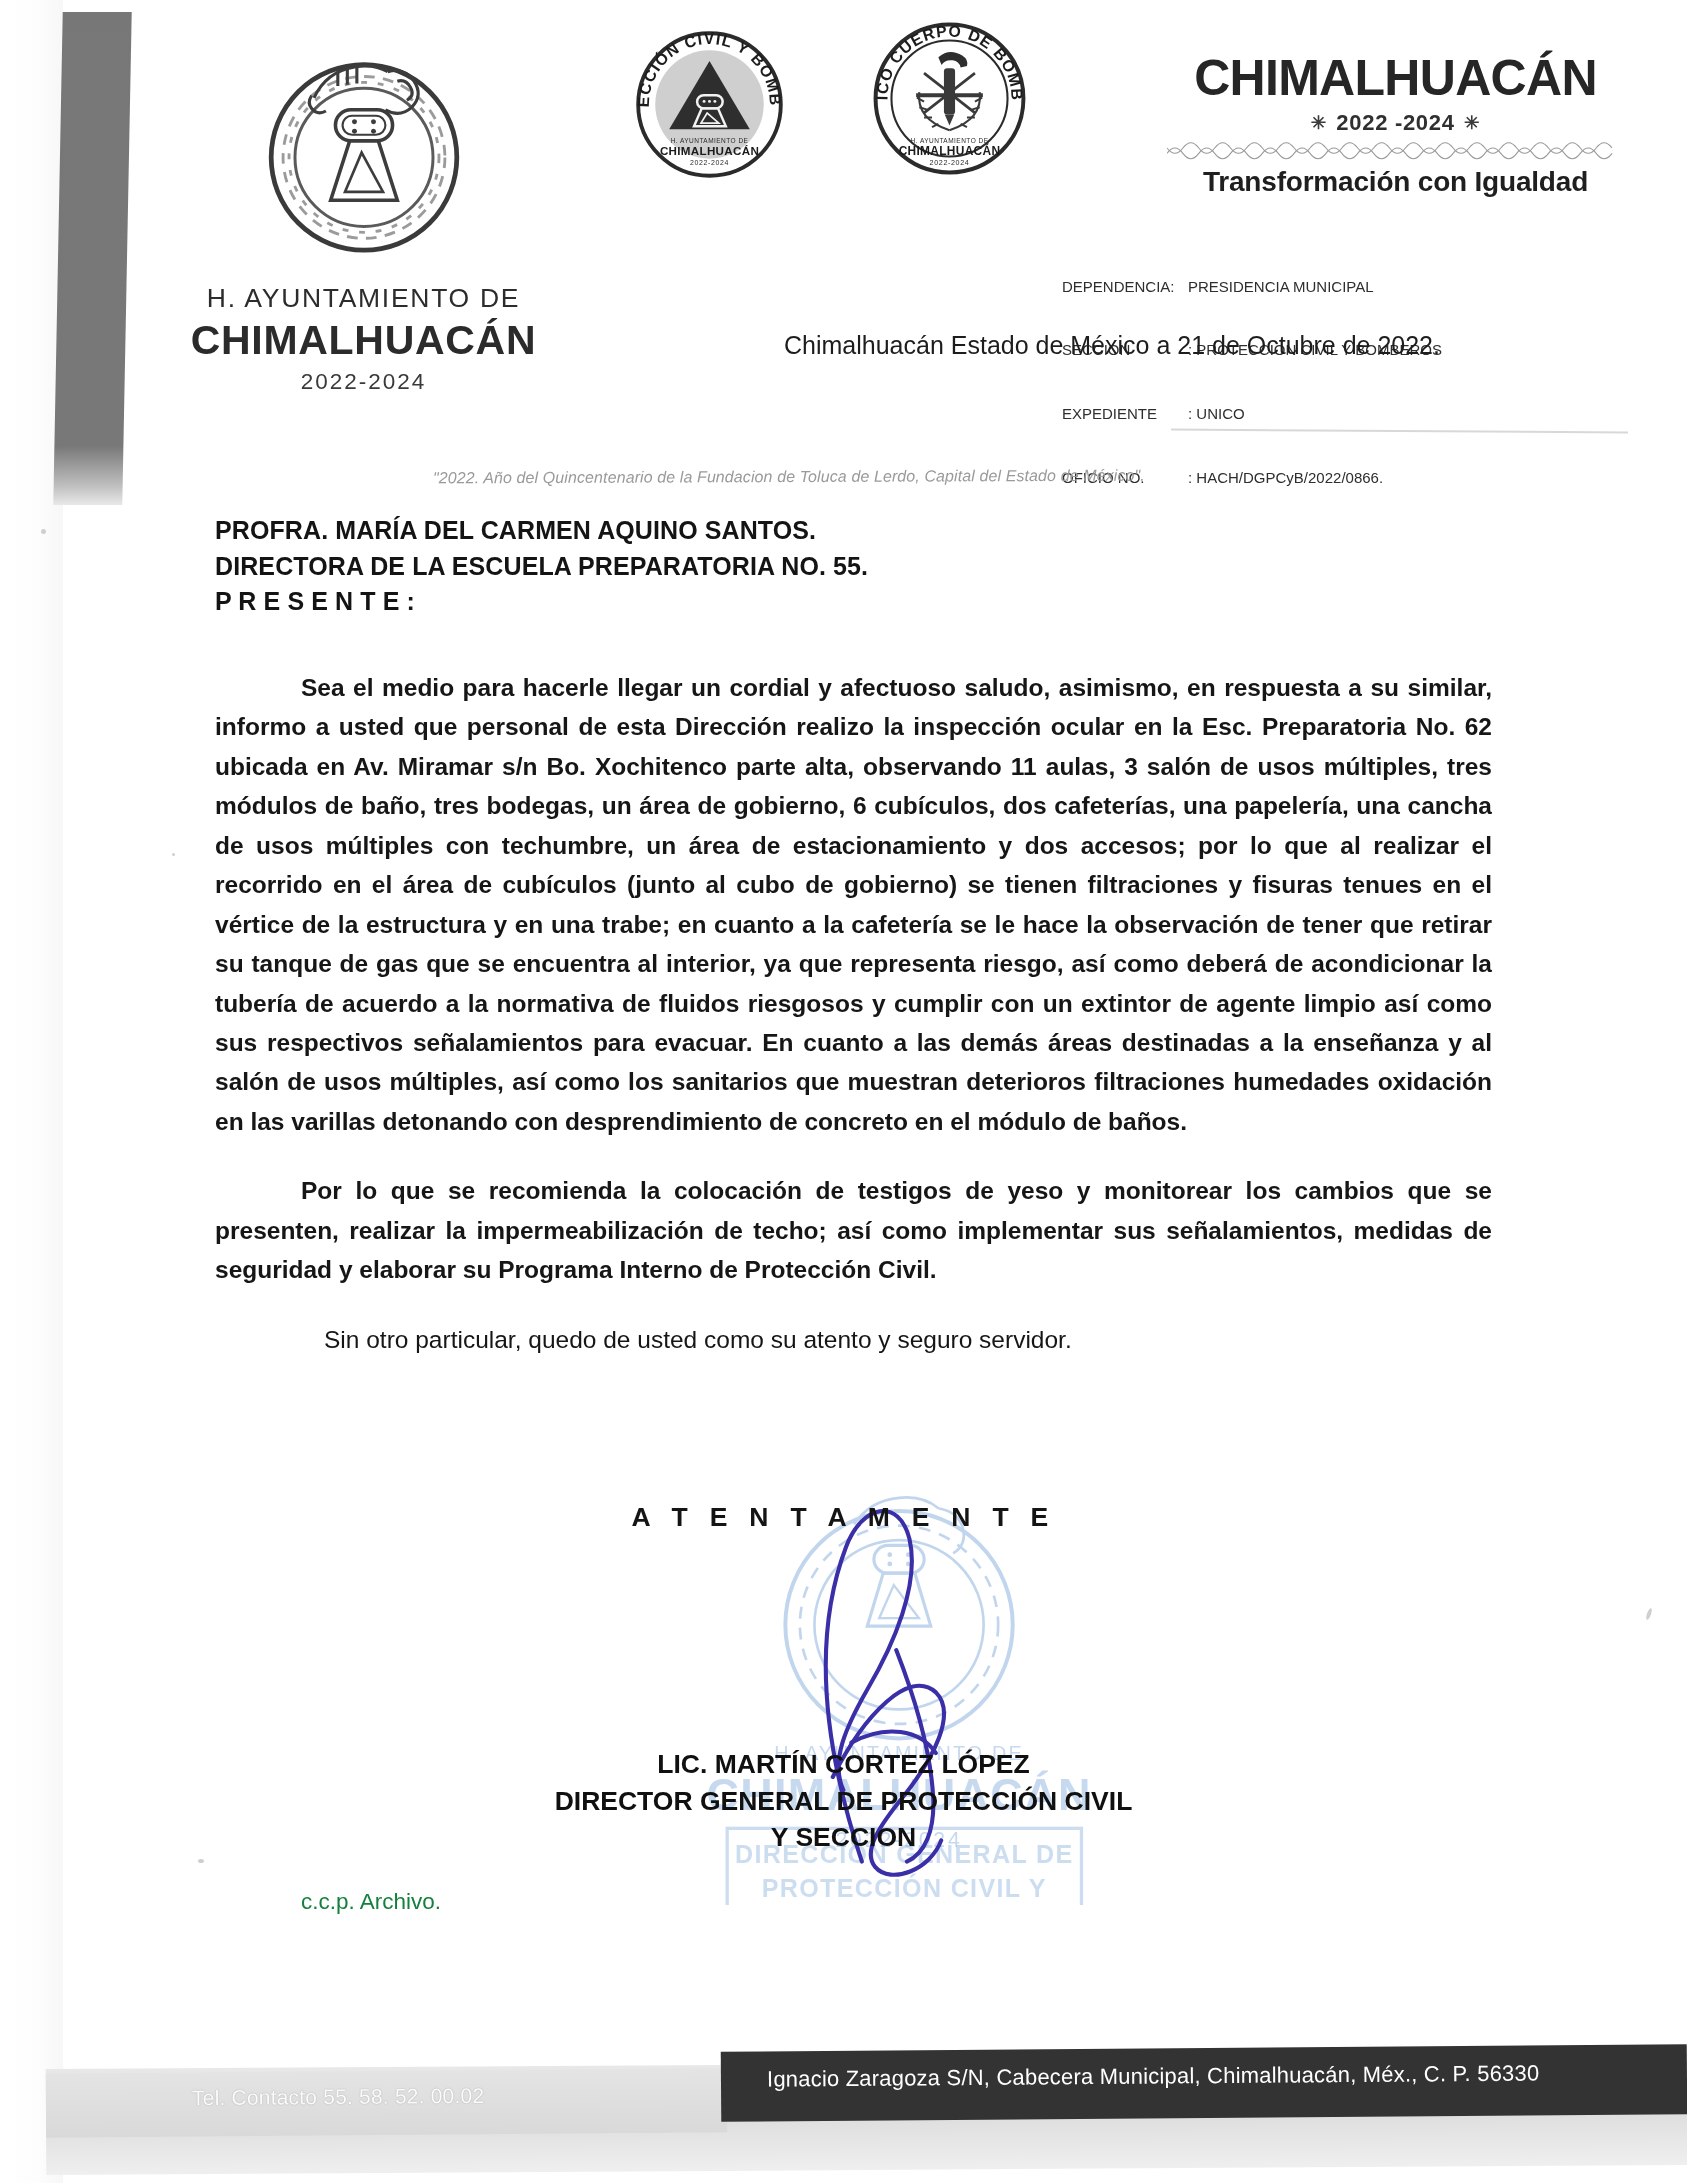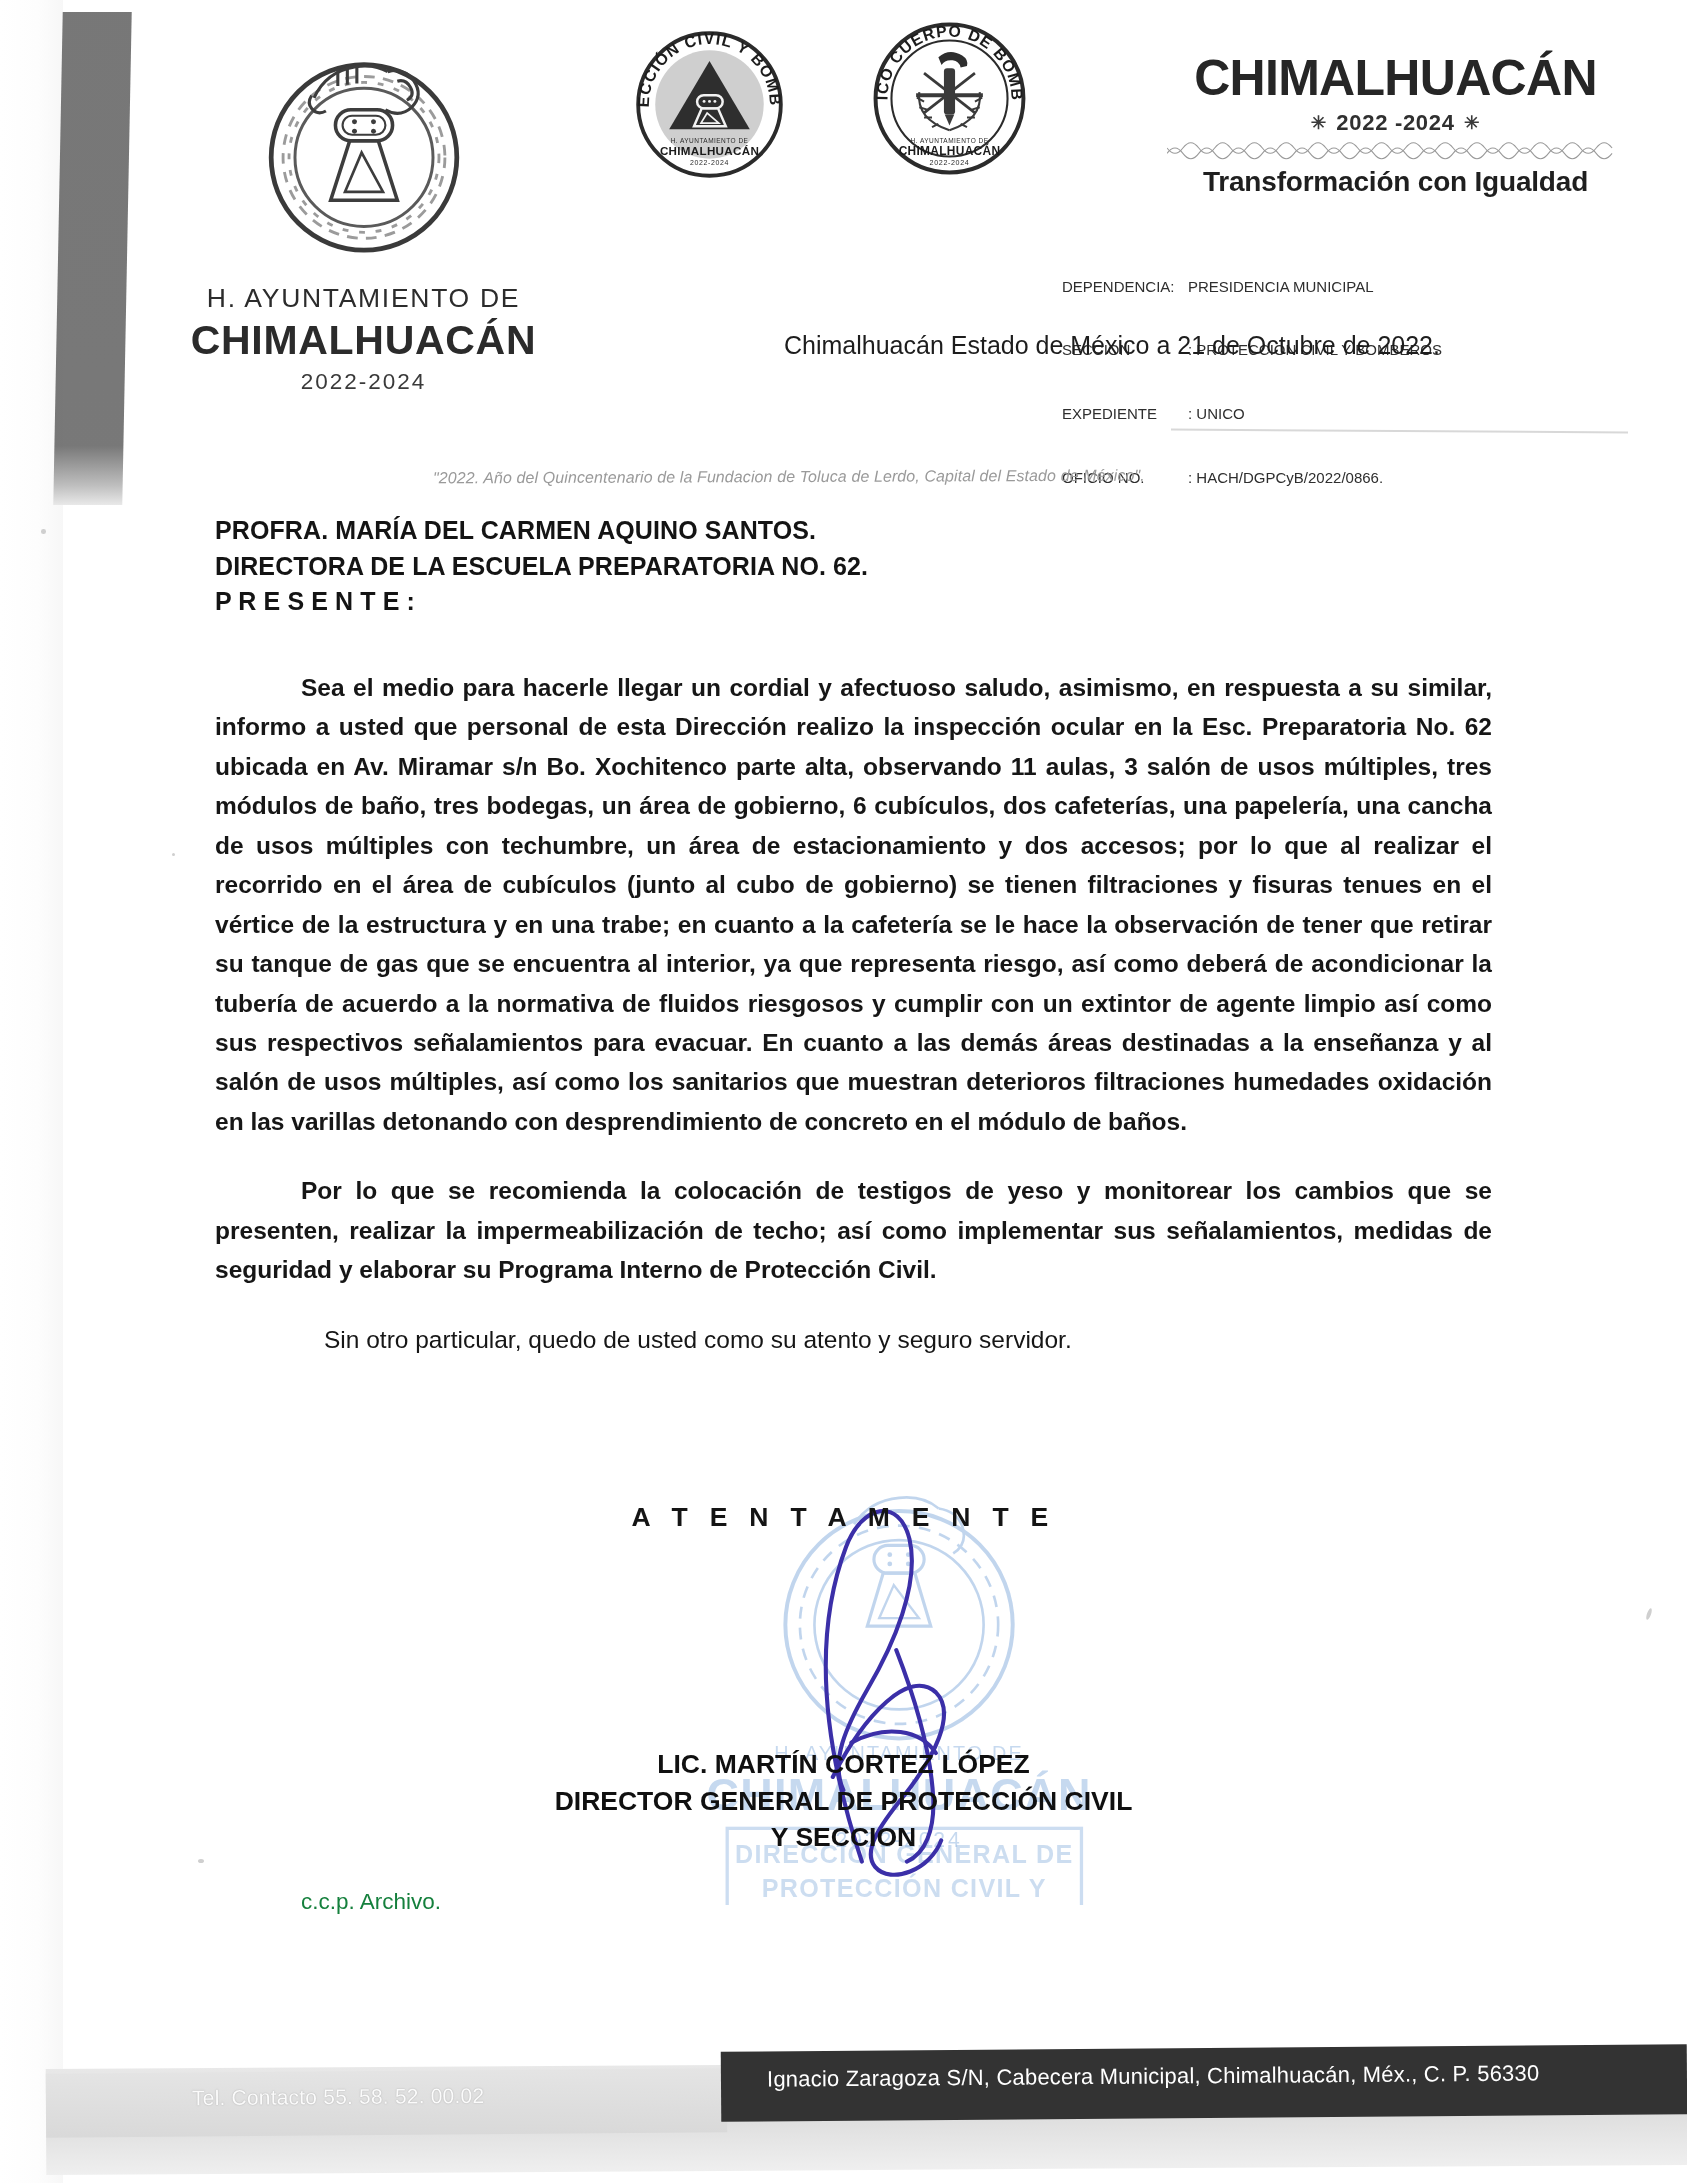--- a/index.html
+++ b/index.html
@@ -338,21 +338,21 @@
       </div>
     </div>
 
     <div id="date-line">Chimalhuacán Estado de México a 21 de Octubre de 2022.</div>
     <div id="header-rule"></div>
     <div id="year-slogan">"2022. Año del Quincentenario de la Fundacion de Toluca de Lerdo, Capital del Estado de México".</div>
   </div>
 
   <div id="addressee">
     <div>PROFRA. MARÍA DEL CARMEN AQUINO SANTOS.</div>
-    <div>DIRECTORA DE LA ESCUELA PREPARATORIA NO. 62.</div>
+    <div>DIRECTORA DE LA ESCUELA PREPARATORIA NO. 55.</div>
     <div>P R E S E N T E :</div>
   </div>
 
   <div id="letter">
     <p class="para indent">Sea el medio para hacerle llegar un cordial y afectuoso saludo, asimismo, en respuesta a su similar, informo a usted que personal de esta Dirección realizo la inspección ocular en la Esc. Preparatoria No. 62 ubicada en Av. Miramar s/n Bo. Xochitenco parte alta, observando 11 aulas, 3 salón de usos múltiples, tres módulos de baño, tres bodegas, un área de gobierno, 6 cubículos, dos cafeterías, una papelería, una cancha de usos múltiples con techumbre, un área de estacionamiento y dos accesos; por lo que al realizar el recorrido en el área de cubículos (junto al cubo de gobierno) se tienen filtraciones y fisuras tenues en el vértice de la estructura y en una trabe; en cuanto a la cafetería se le hace la observación de tener  que retirar su tanque de gas que se encuentra al interior, ya que representa riesgo, así como deberá de acondicionar la tubería  de acuerdo a la normativa de fluidos riesgosos y cumplir con un extintor de agente limpio así como sus respectivos señalamientos para evacuar. En cuanto a las demás áreas destinadas a la enseñanza y al salón de usos múltiples, así como los sanitarios que muestran deterioros filtraciones humedades oxidación en las varillas detonando con desprendimiento de concreto en el módulo de baños.</p>
     <p class="para indent">Por lo que se recomienda la colocación de testigos de yeso y monitorear los cambios que se presenten, realizar la impermeabilización de techo; así como implementar sus señalamientos, medidas de seguridad y elaborar su Programa Interno de Protección Civil.</p>
     <p class="para noindent-closing">Sin otro particular, quedo de usted como su atento y seguro servidor.</p>
   </div>
 
   <div id="stamp-wrap">

